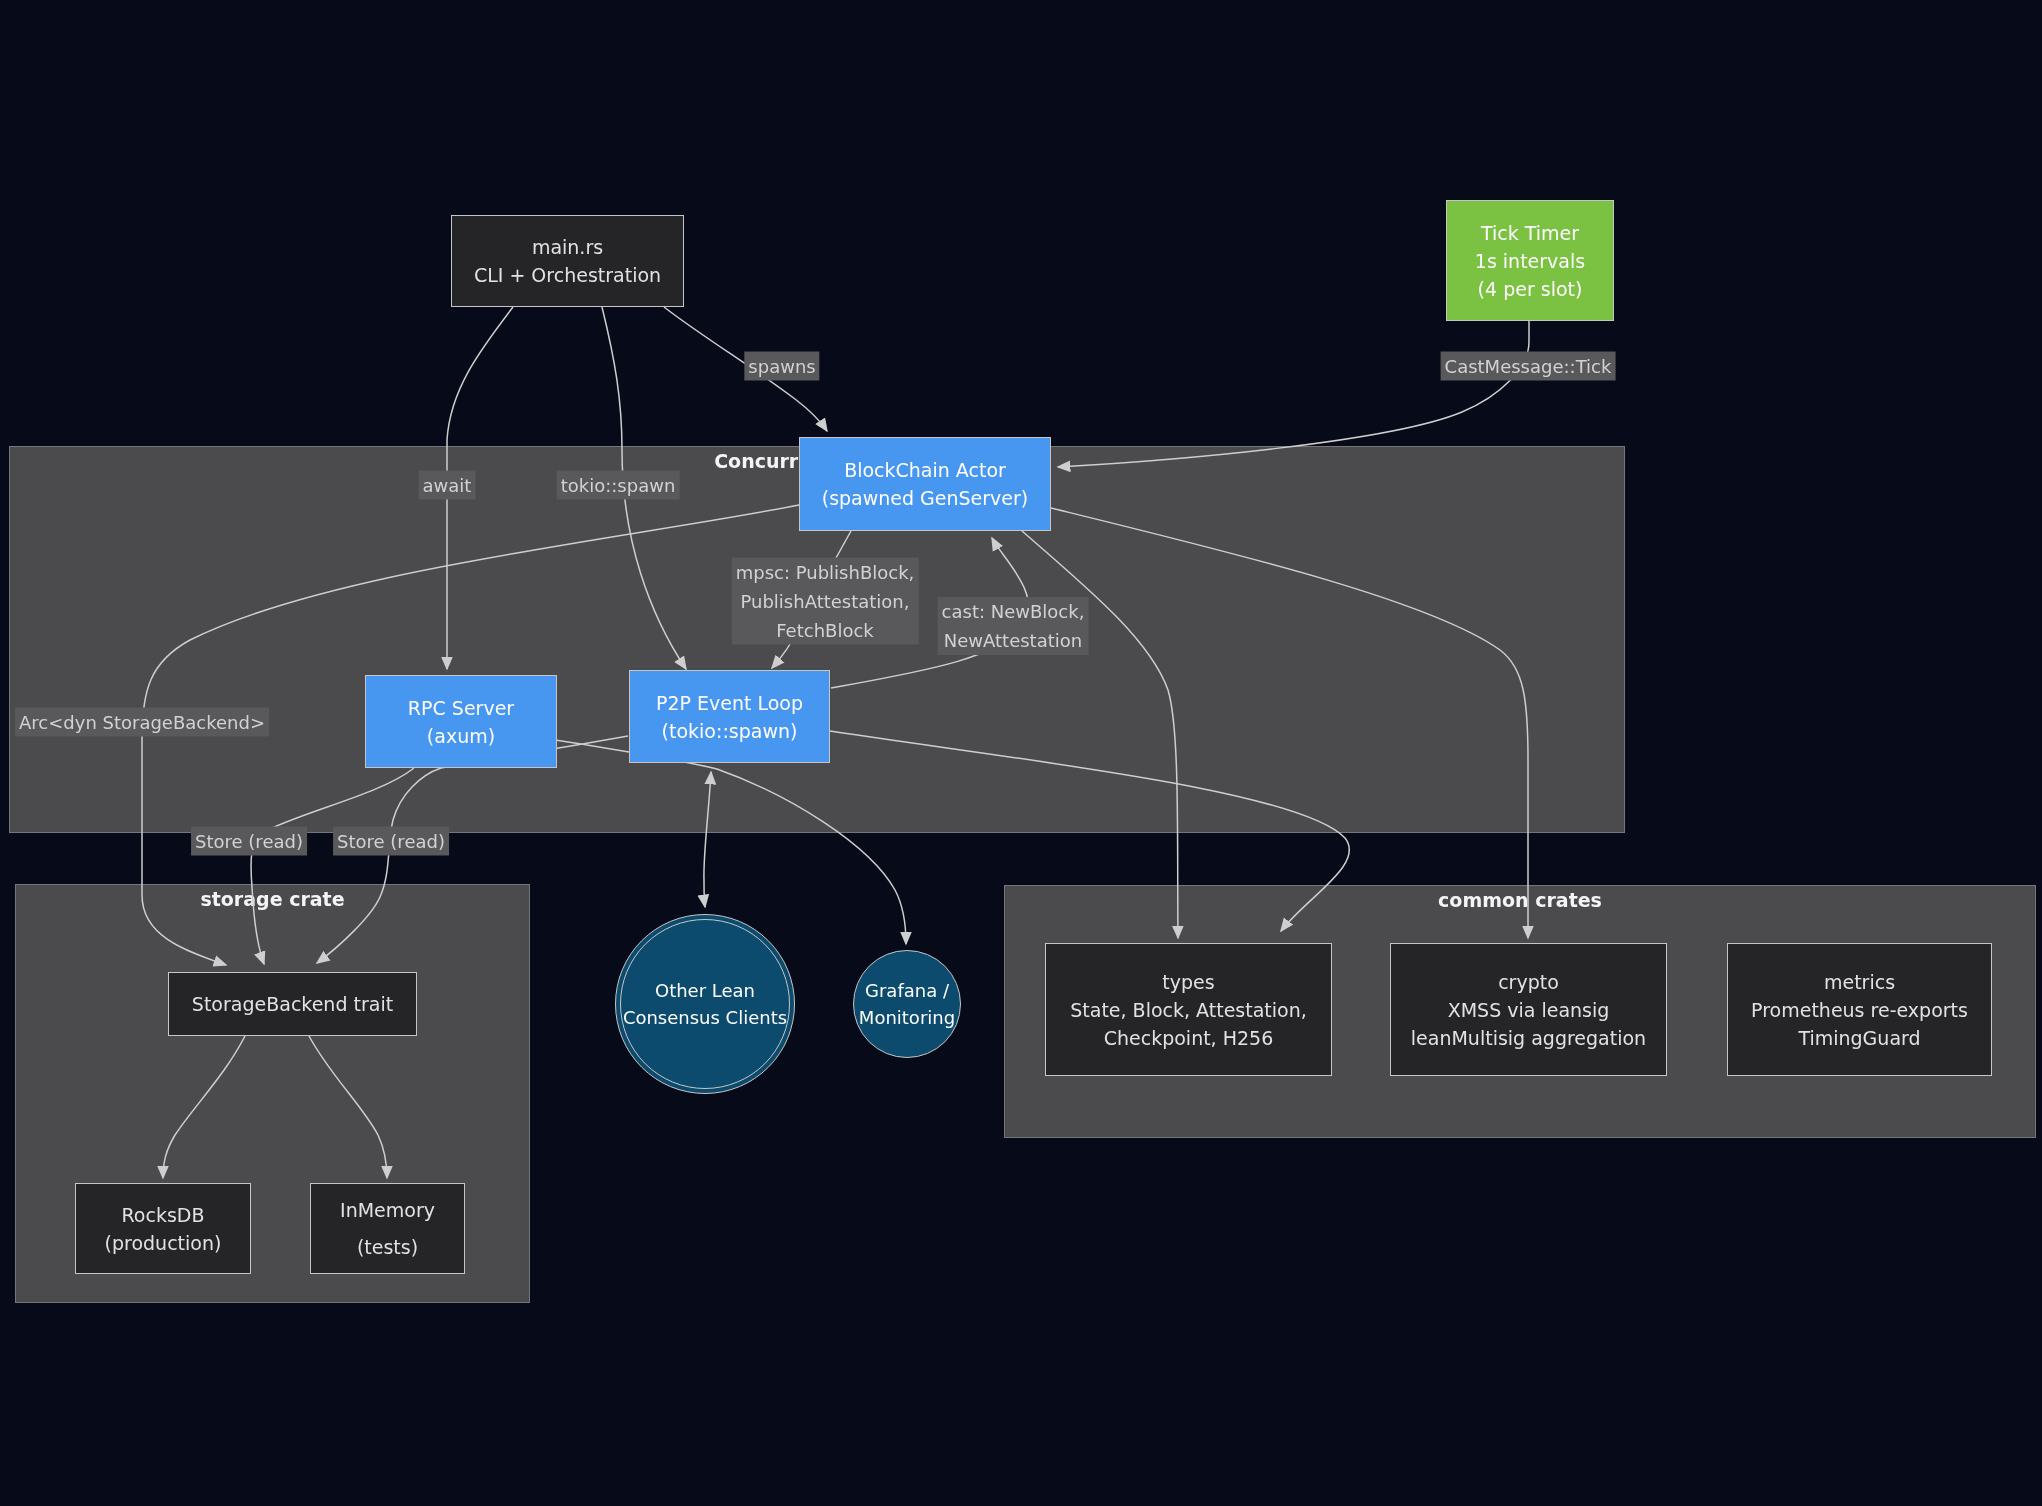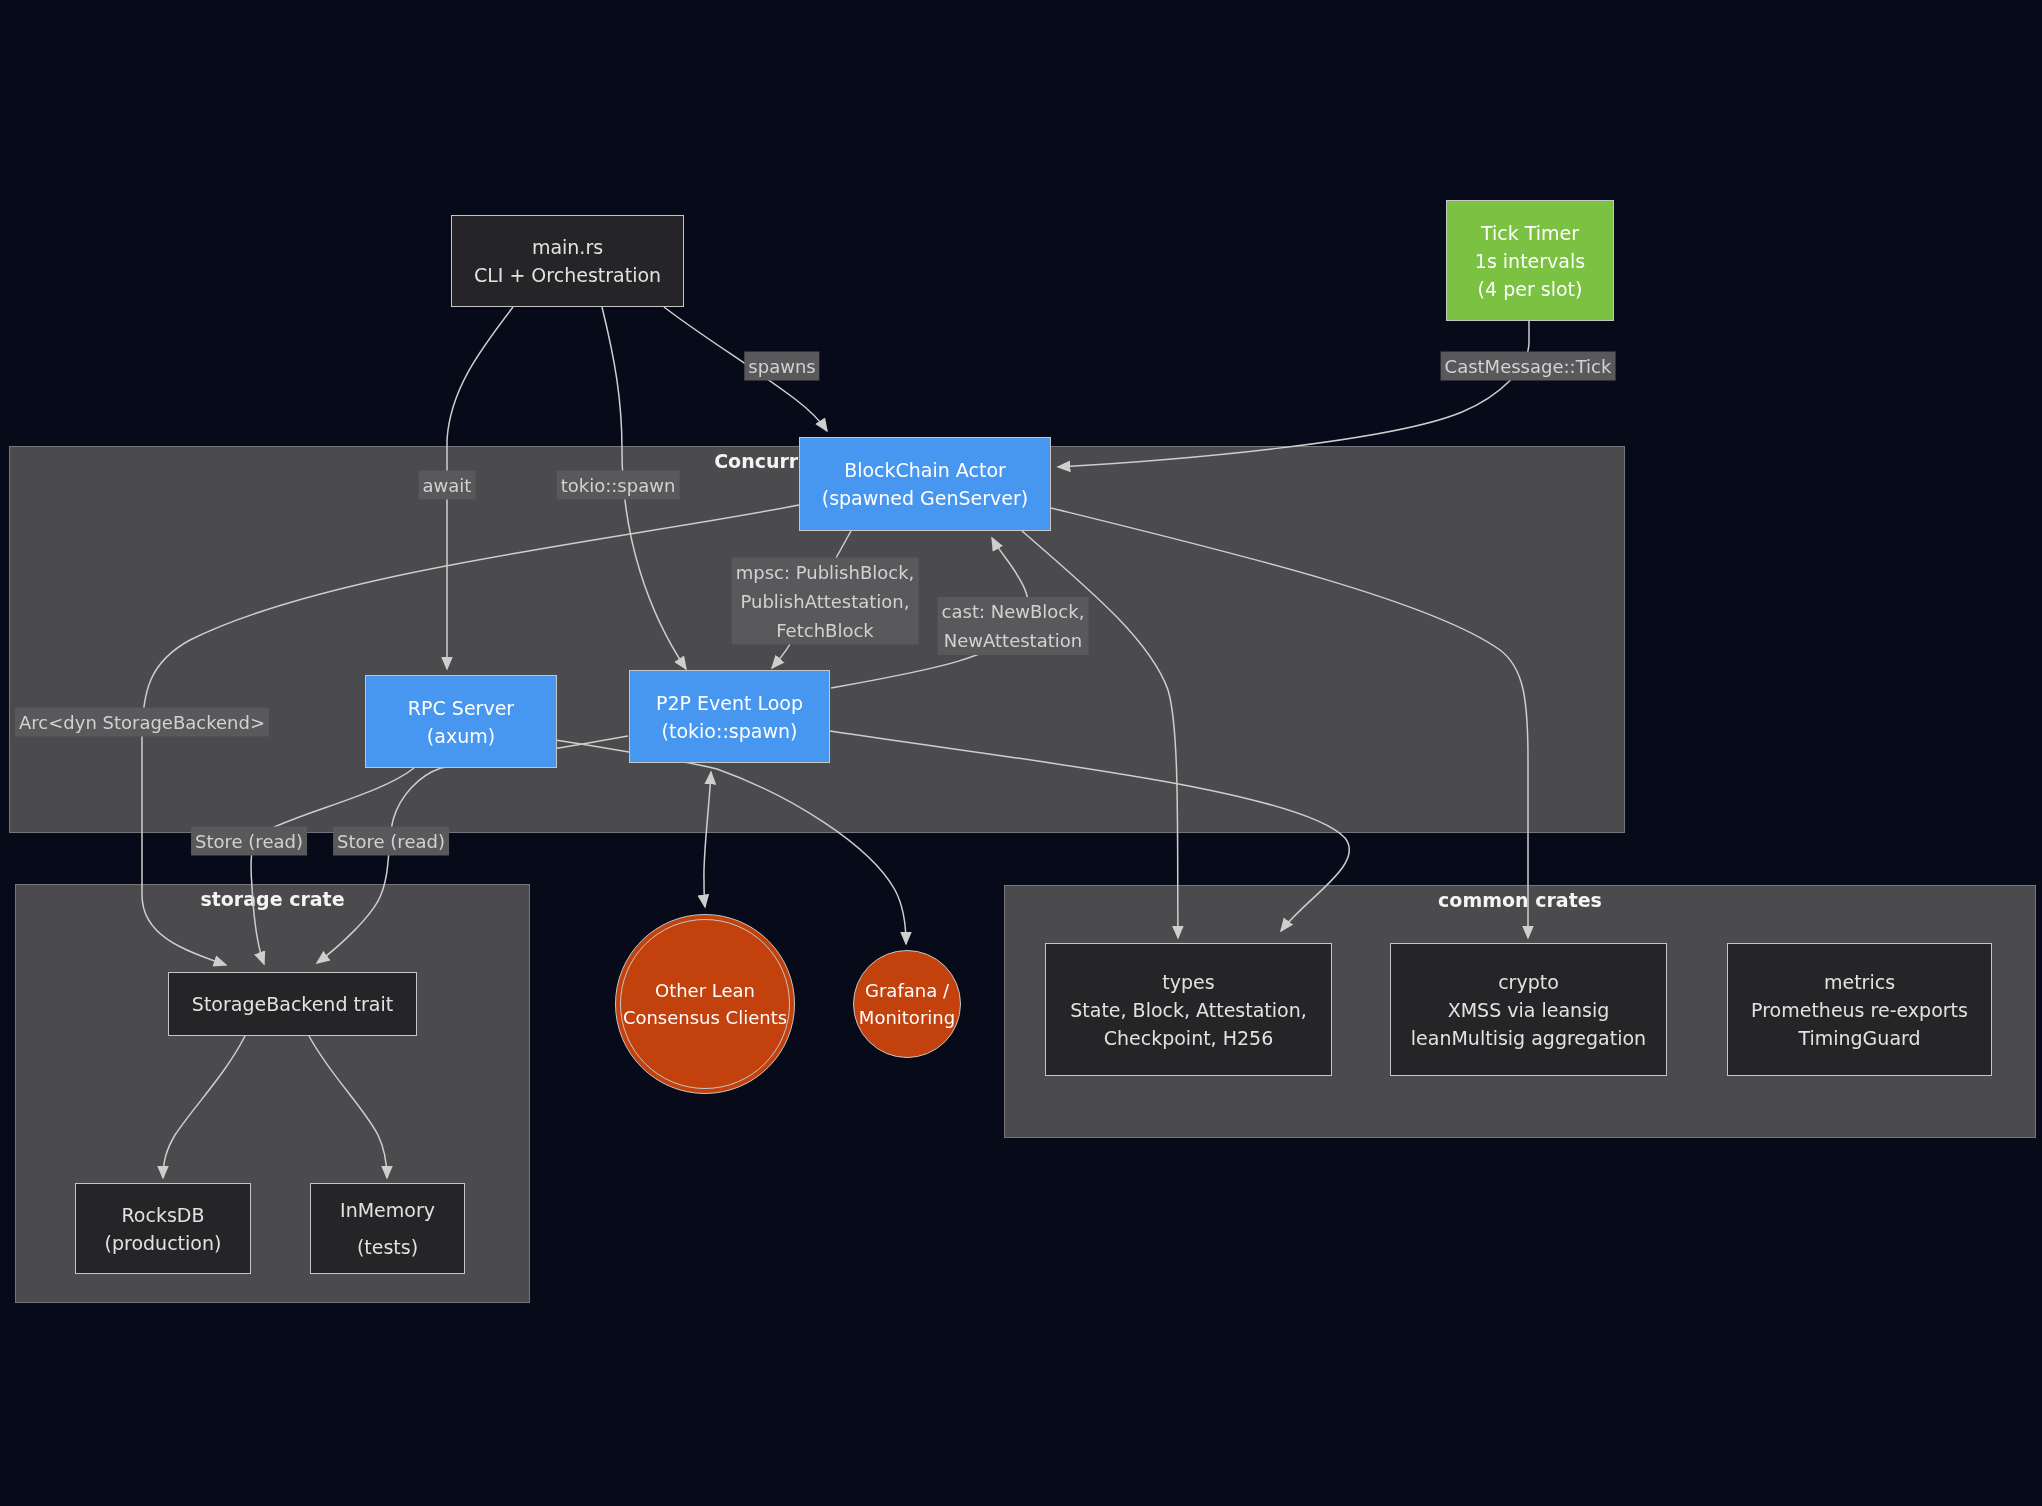--- a/index.html
+++ b/index.html
@@ -33,21 +33,21 @@
     display: flex; flex-direction: column;
     align-items: center; justify-content: center;
     text-align: center;
     font-size: 19px; line-height: 28px;
     border: 1.4px solid #c6c6c6;
   }
   .node span { display: block; white-space: nowrap; }
   .node.dark   { background: #252527; color: #e2e2e2; }
   .node.blue   { background: #4796f0; color: #ffffff; }
   .node.green  { background: #7bc142; color: #ffffff; }
-  .node.orange { background: #c2410c; color: #ffffff; border-radius: 50%; font-size: 18px; line-height: 27px; }
+  .node.orange { background: #0c4a6e; color: #ffffff; border-radius: 50%; font-size: 18px; line-height: 27px; }
   .ring {
     position: absolute; left: 4px; top: 4px; right: 4px; bottom: 4px;
     border: 1.4px solid #c6c6c6; border-radius: 50%;
     pointer-events: none;
   }
 
   .elabel {
     position: absolute;
     transform: translate(-50%, -50%);
     background: #59595c;

